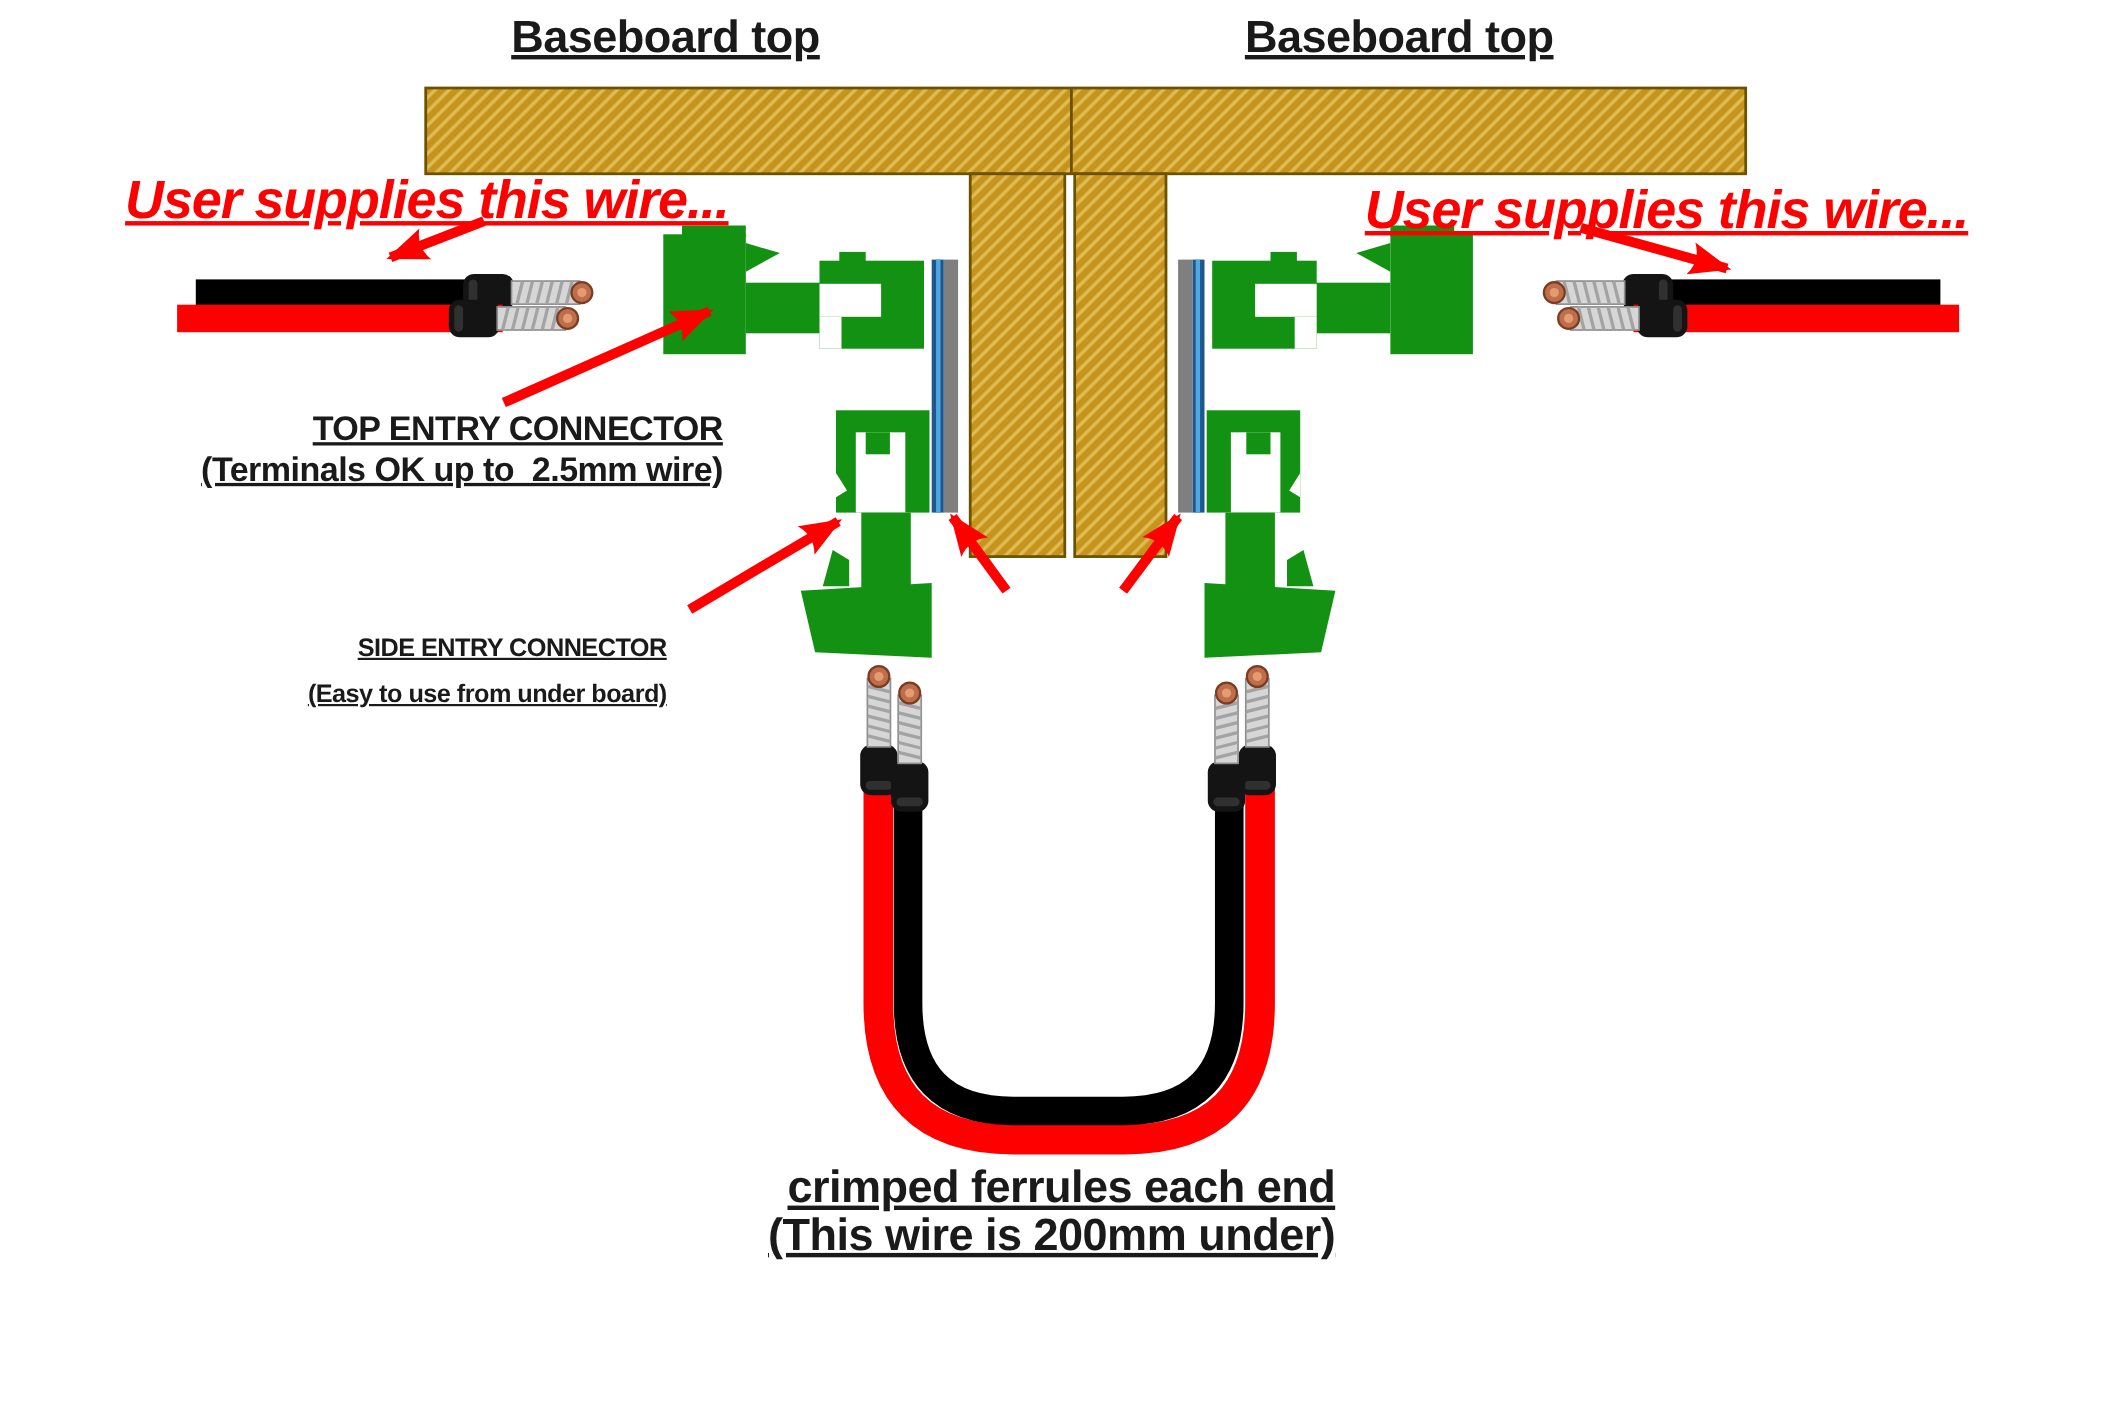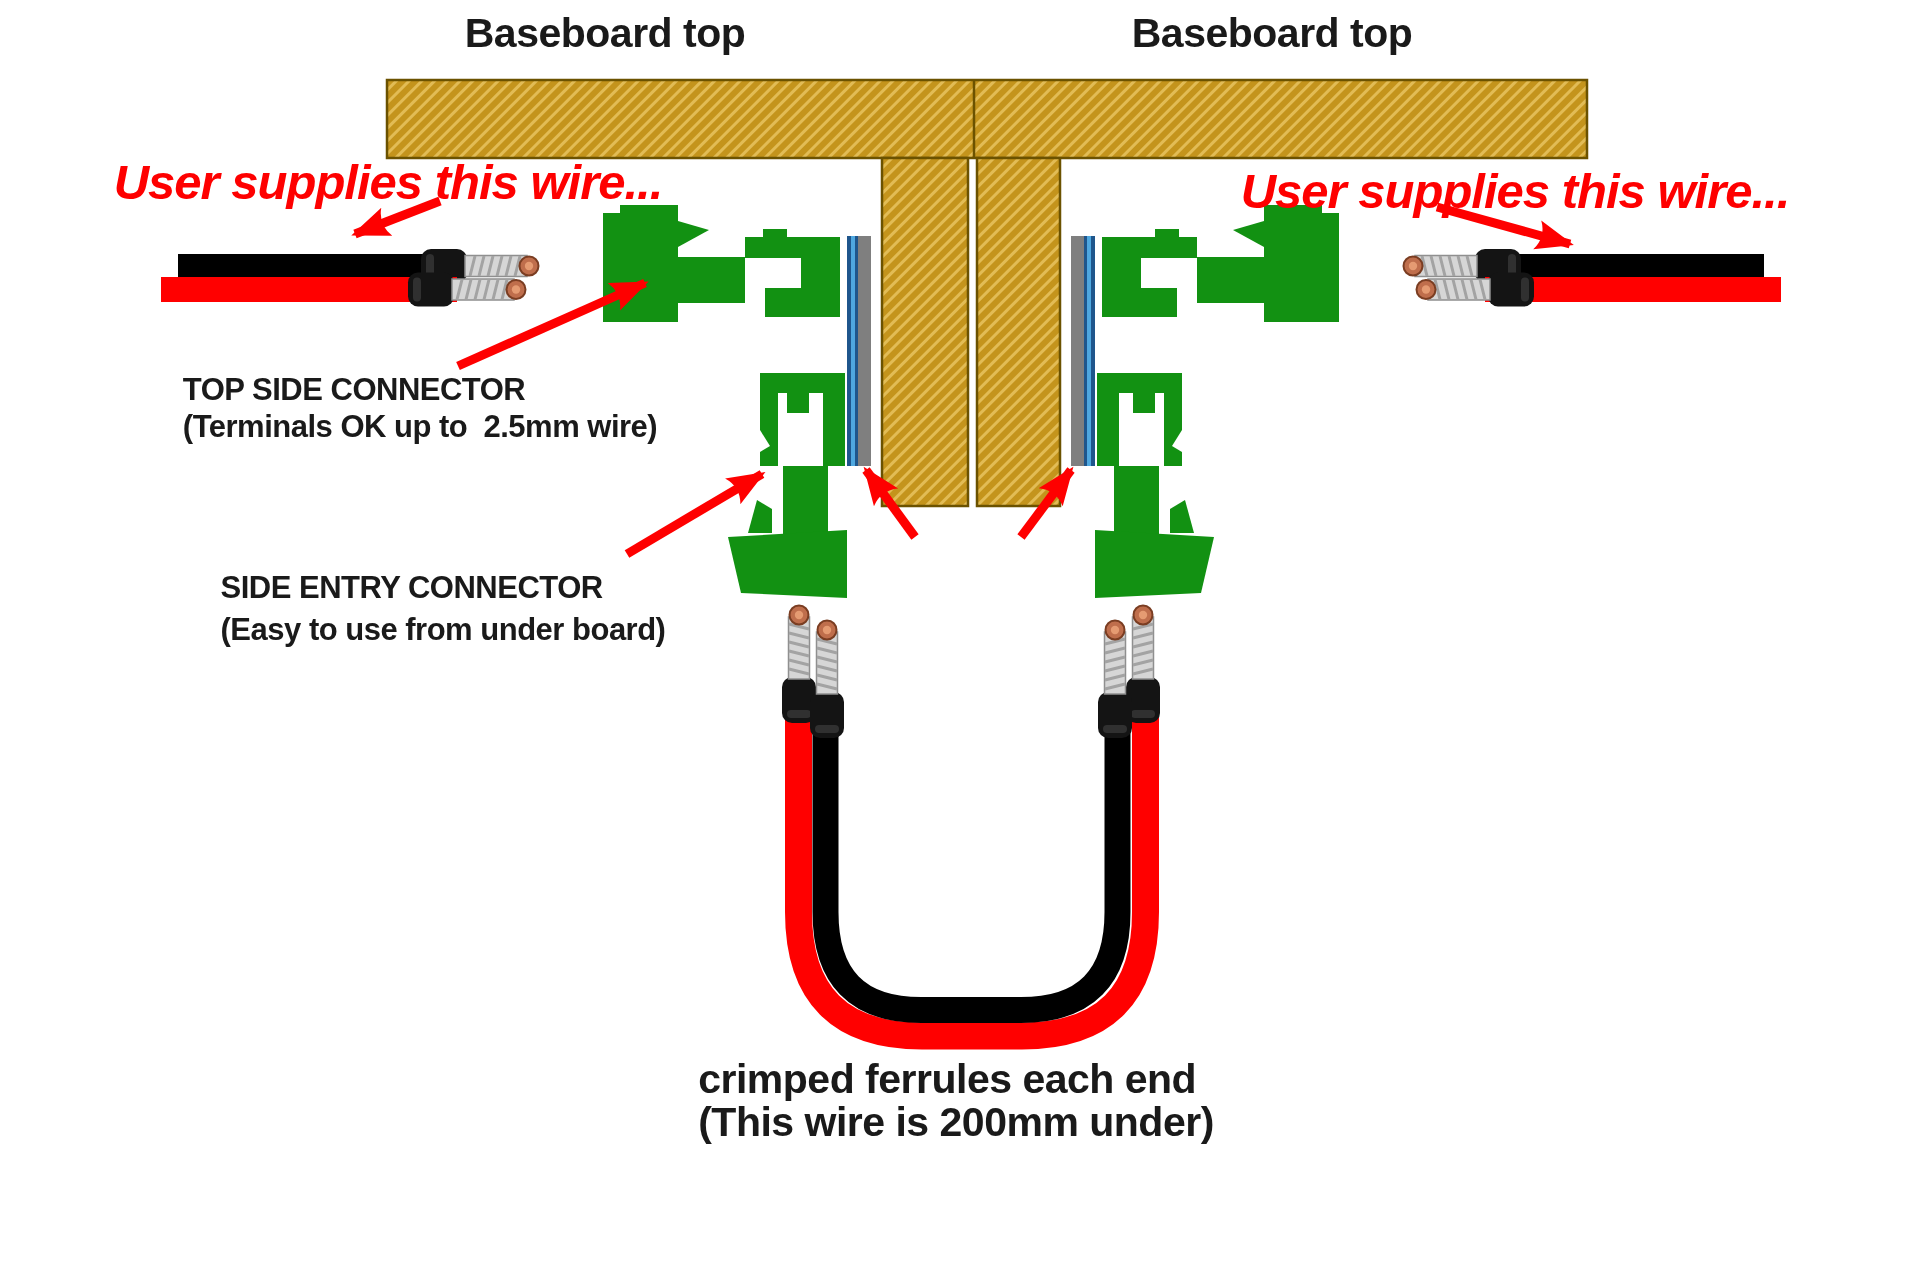--- a/index.html
+++ b/index.html
@@ -5,26 +5,26 @@
   :root{
     --board-fill:#C4941C; --board-hatch:#E2BC55; --board-border:#6B5200;
     --connector-green:#129112; --pcb-blue-dark:#1F568C; --pcb-blue-light:#4FA8E0;
     --foam-gray:#7F7F7F; --wire-red:#FF0000; --wire-black:#000000;
     --annotation-red:#FE0000; --label-black:#1A1A1A;
   }
   html,body{margin:0;padding:0;background:#ffffff;}
   #stage{position:relative;width:1929px;height:1286px;background:#fff;overflow:hidden;
          font-family:"Liberation Sans", sans-serif;}
   #diagram-svg{position:absolute;left:0;top:0;}
-  .lbl{position:absolute;transform:translateX(-50%);text-align:left;font-weight:700;
-       color:var(--label-black,#1a1a1a);letter-spacing:-0.5px;}
+  .lbl{position:absolute;transform:translateX(-50%);text-align:right;font-weight:700;
+       color:var(--label-black,#1a1a1a);letter-spacing:-0.5px;text-decoration:underline;}
   .ln{white-space:pre;}
   .lbl-big{font-size:41px;line-height:43px;}
   .lbl-mid{font-size:31px;line-height:37px;}
-  .lbl-side{font-size:31px;line-height:42px;}
+  .lbl-side{font-size:23px;line-height:42px;}
   .lbl-foam{font-size:31px;line-height:45px;}
   .lbl-red{font-size:49px;line-height:40px;font-style:italic;color:var(--annotation-red,#fe0000);
            letter-spacing:-1px;}
   
   .green{fill:var(--connector-green,#129112);}
   .white-cut{fill:#ffffff;}
   .board{fill:url(#hatch);stroke:var(--board-border,#6B5200);stroke-width:2.5;}
   .board-line{stroke:var(--board-border,#6B5200);stroke-width:2.5;}
   .blue-dark{fill:var(--pcb-blue-dark,#1F568C);}
   .blue-light{fill:var(--pcb-blue-light,#4FA8E0);}
@@ -126,21 +126,21 @@
   </div>
 
   <div class="lbl lbl-red" style="left:388px;top:162px;">
     <div class="ln">User supplies this wire...</div>
   </div>
   <div class="lbl lbl-red" style="left:1515px;top:171px;">
     <div class="ln">User supplies this wire...</div>
   </div>
 
   <div class="lbl lbl-mid" style="left:420px;top:371px;">
-    <div class="ln">TOP SIDE CONNECTOR</div>
+    <div class="ln">TOP ENTRY CONNECTOR</div>
     <div class="ln">(Terminals OK up to  2.5mm wire)</div>
   </div>
 
   <div class="lbl lbl-side" style="left:443px;top:567px;">
     <div class="ln">SIDE ENTRY CONNECTOR</div>
     <div class="ln">(Easy to use from under board)</div>
   </div>
 
 
   <div class="lbl lbl-big" style="left:956px;top:1058px;">

